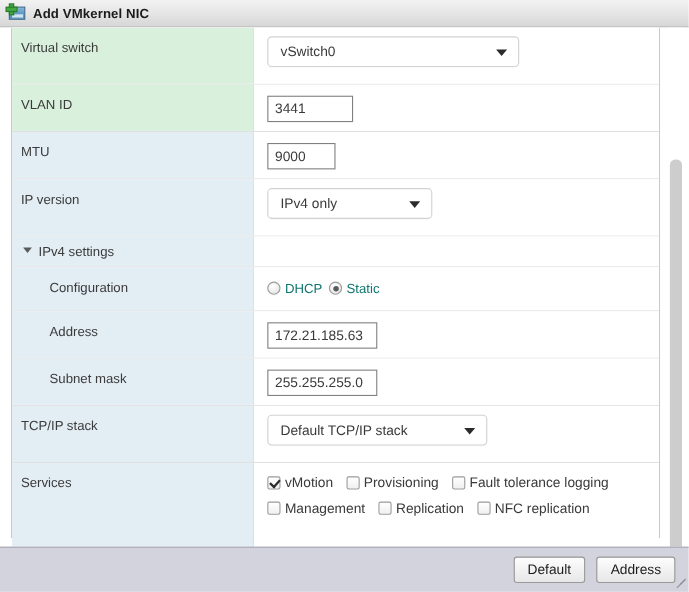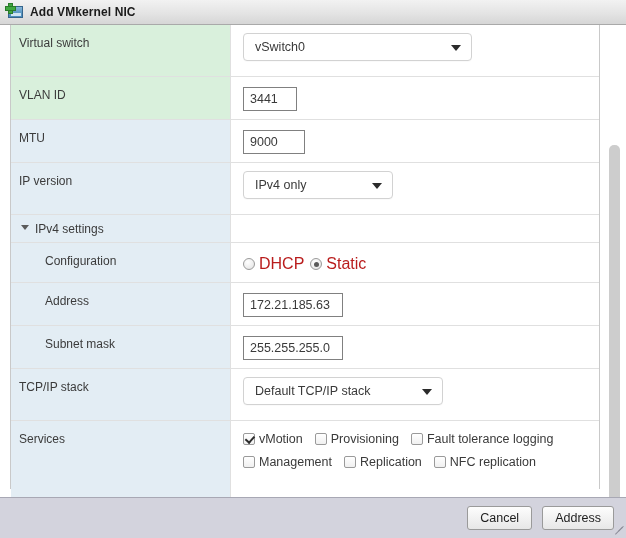--- a/index.html
+++ b/index.html
@@ -182,38 +182,38 @@
     height: 24px;
     border: 1px solid #808080;
     background: #fff;
     font-size: 12.5px;
     color: #3a3a3a;
     display: flex;
     align-items: center;
     padding: 0 6px;
     margin-top: 2px;
   }
-  .textbox.w-vlan   { width: 54px; }
+  .textbox.w-vlan   { width: 78px; }
   .textbox.w-mtu    { width: 62px; }
   .textbox.w-addr   { width: 100px; }
   .textbox.w-mask   { width: 100px; }
 
   
   .radio-group {
     display: flex;
     align-items: center;
     padding-top: 4px;
     gap: 2px;
   }
   .radio-item {
     display: flex;
     align-items: center;
     margin-right: 4px;
-    font-size: 16px;
-    color: #b91c1c;
+    font-size: 12px;
+    color: #0f766e;
   }
   .radio-dot {
     width: 12px; height: 12px;
     border-radius: 50%;
     border: 1px solid #9a9a9a;
     background: radial-gradient(circle at 38% 32%, #ffffff 0%, #ededed 60%, #dedede 100%);
     margin-right: 4px;
     position: relative;
     box-sizing: border-box;
     flex: 0 0 12px;
@@ -465,21 +465,21 @@
 
     </div>
 
     <div class="scrollbar">
       <div class="scroll-thumb"></div>
     </div>
 
   </div>
 
   <div class="footer">
-    <div class="btn">Cancel</div>
+    <div class="btn">Default</div>
     <div class="btn">Address</div>
     <span class="resize-grip">
       <i class="grip1"></i>
         <i class="grip2"></i>
         <i class="grip3"></i>
     </span>
   </div>
 
 </div>
 

